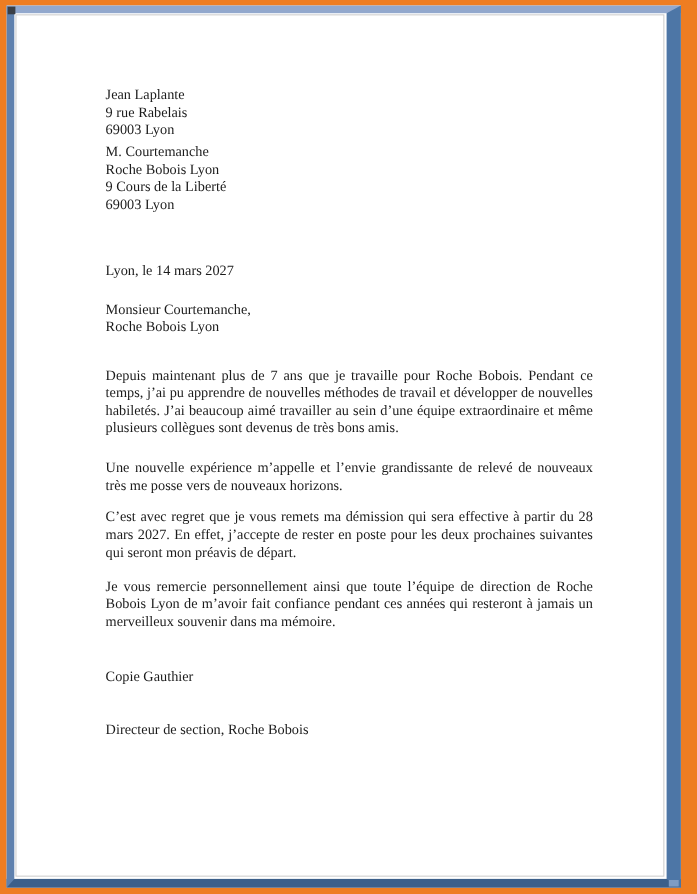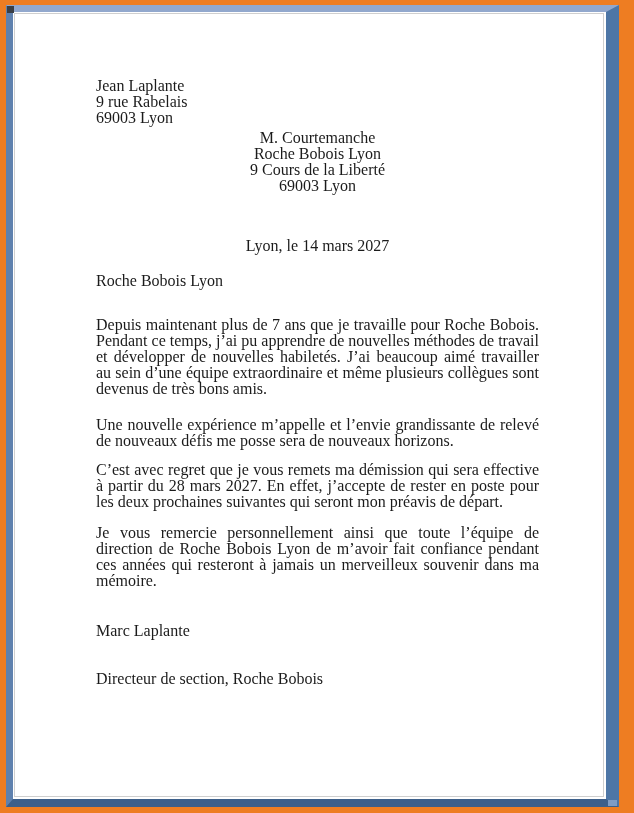--- a/index.html
+++ b/index.html
@@ -42,31 +42,31 @@
     height: 6px;
     background: #7f9cc4;
   }
   .page {
     position: absolute;
     inset: 1px 2px 2px 1px;
     background: var(--page_bg, #ffffff);
     border: 1px solid #cfcfcf;
     box-sizing: border-box;
     color: var(--text, #1b1b1b);
-    font-size: 16px;
+    font-size: 13px;
     line-height: 16px;
   }
   .content {
     padding: 64px 64px 0 81px;
   }
   .block { margin: 0; }
   .line { white-space: nowrap; }
   .sender { margin-top: 0; }
-  .recipient { margin-top: 4px; text-align: center; }
-  .dateline { margin-top: 44px; text-align: center; }
+  .recipient { margin-top: 4px; text-align: left; }
+  .dateline { margin-top: 44px; text-align: left; }
   .salutation { margin-top: 19px; }
   .para {
     text-align: justify;
     margin: 0;
   }
   .para-1 { margin-top: 28px; }
   .para-2 { margin-top: 20px; }
   .para-3 { margin-top: 13px; }
   .para-4 { margin-top: 15px; }
   .closing { margin-top: 15px; }
@@ -92,30 +92,31 @@
       <div class="block recipient">
         <div class="line">M. Courtemanche</div>
         <div class="line">Roche Bobois Lyon</div>
         <div class="line">9 Cours de la Liberté</div>
         <div class="line">69003 Lyon</div>
       </div>
 
       <div class="block dateline">Lyon, le 14 mars 2027</div>
 
       <div class="block salutation">
+        <div class="line">Monsieur Courtemanche,</div>
         <div class="line">Roche Bobois Lyon</div>
       </div>
 
       <p class="para para-1">Depuis maintenant plus de 7 ans que je travaille pour Roche Bobois. Pendant ce temps, j’ai pu apprendre de nouvelles méthodes de travail et développer de nouvelles habiletés. J’ai beaucoup aimé travailler au sein d’une équipe extraordinaire et même plusieurs collègues sont devenus de très bons amis.</p>
-      <p class="para para-2">Une nouvelle expérience m’appelle  et l’envie grandissante de relevé de nouveaux défis me posse sera de nouveaux horizons.</p>
+      <p class="para para-2">Une nouvelle expérience m’appelle  et l’envie grandissante de relevé de nouveaux très me posse vers de nouveaux horizons.</p>
       <p class="para para-3">C’est avec regret que je vous remets ma démission qui sera effective à partir du 28 mars 2027. En effet, j’accepte de rester en poste pour les deux prochaines suivantes qui seront mon préavis de départ.</p>
       <p class="para para-4">Je vous remercie personnellement ainsi que toute l’équipe de direction de Roche Bobois Lyon de m’avoir fait confiance pendant ces années qui resteront à jamais un merveilleux souvenir dans ma mémoire.</p>
 
 
-      <div class="block signature">Marc Laplante</div>
+      <div class="block signature">Copie Gauthier</div>
 
       <div class="block copy-note">
         <div class="line">Directeur de section, Roche Bobois</div>
       </div>
 
     </div>
   </div>
 </div>
 
 </body></html>

